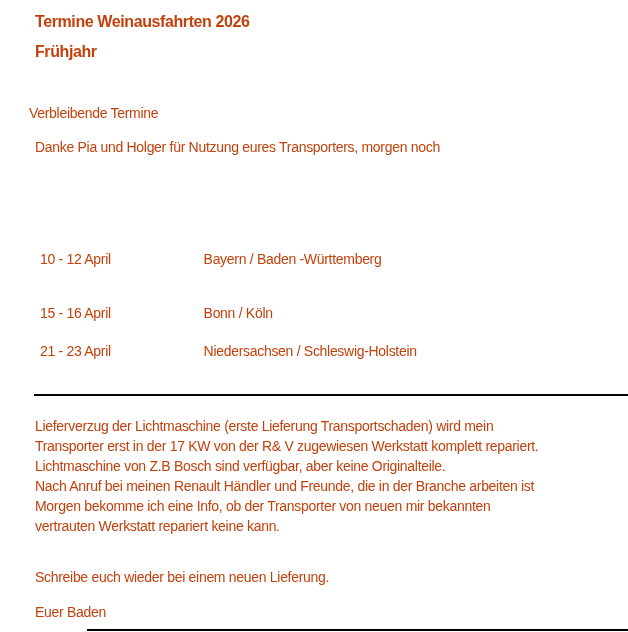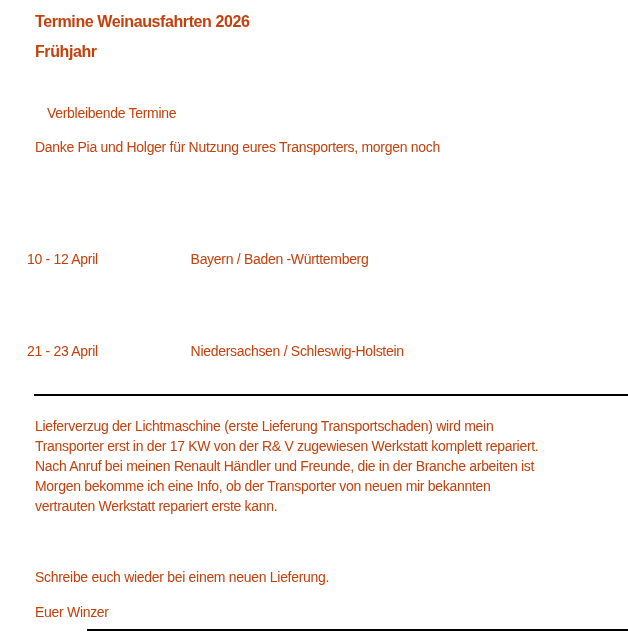--- a/index.html
+++ b/index.html
@@ -26,23 +26,23 @@
     letter-spacing: -0.4px;
     white-space: nowrap;
   }
   .title    { top: 13px; }
   .subtitle { top: 43px; }
   .body-text {
     font-size: 14px;
     line-height: 20px;
     white-space: nowrap;
   }
-  .remaining { left: 23px; top: 103px; }
+  .remaining { left: 5px; top: 103px; }
   .intro     { left: 11px; top: 137px; }
-  .sched     { left: 3px; }
+  .sched     { left: 16px; }
   .sched-1   { top: 249px; }
   .sched-2   { top: 303px; }
   .sched-3   { top: 341px; }
   .sched .date {
     display: inline-block;
     width: 160px;
   }
   .rule {
     position: absolute;
     height: 2px;
@@ -65,33 +65,38 @@
   <div class="abs body-text remaining">Verbleibende Termine</div>
 
   <div class="abs body-text intro">
     <div>Danke Pia und Holger für Nutzung eures Transporters, morgen noch</div>
   </div>
 
   <div class="abs body-text sched sched-1">
     <span class="date">10 - 12 April</span>
     <span class="dest">Bayern / Baden -Württemberg</span>
   </div>
+  <div class="abs body-text sched sched-2">
+    <span class="date">15 - 16 April</span>
+    <span class="dest">Bonn / Köln</span>
+  </div>
   <div class="abs body-text sched sched-3">
     <span class="date">21 - 23 April</span>
     <span class="dest">Niedersachsen / Schleswig-Holstein</span>
   </div>
 
   <div class="rule top-rule"></div>
 
   <div class="abs body-text status">
     <div>Lieferverzug der Lichtmaschine (erste Lieferung Transportschaden) wird mein</div>
     <div>Transporter erst in der 17 KW von der R&amp; V zugewiesen Werkstatt komplett repariert.</div>
+    <div>Lichtmaschine von Z.B Bosch sind verfügbar, aber keine Originalteile.</div>
     <div>Nach Anruf bei meinen Renault Händler und Freunde, die in der Branche arbeiten ist</div>
     <div>Morgen bekomme ich eine Info, ob der Transporter von neuen mir bekannten</div>
-    <div>vertrauten Werkstatt repariert erste kann.</div>
+    <div>vertrauten Werkstatt repariert keine kann.</div>
   </div>
 
   <div class="abs body-text closing">Schreibe euch wieder bei einem neuen Lieferung.</div>
-  <div class="abs body-text signature">Euer Winzer</div>
+  <div class="abs body-text signature">Euer Baden</div>
 
   <div class="rule bottom-rule"></div>
 
 </div>
 
 </body></html>

